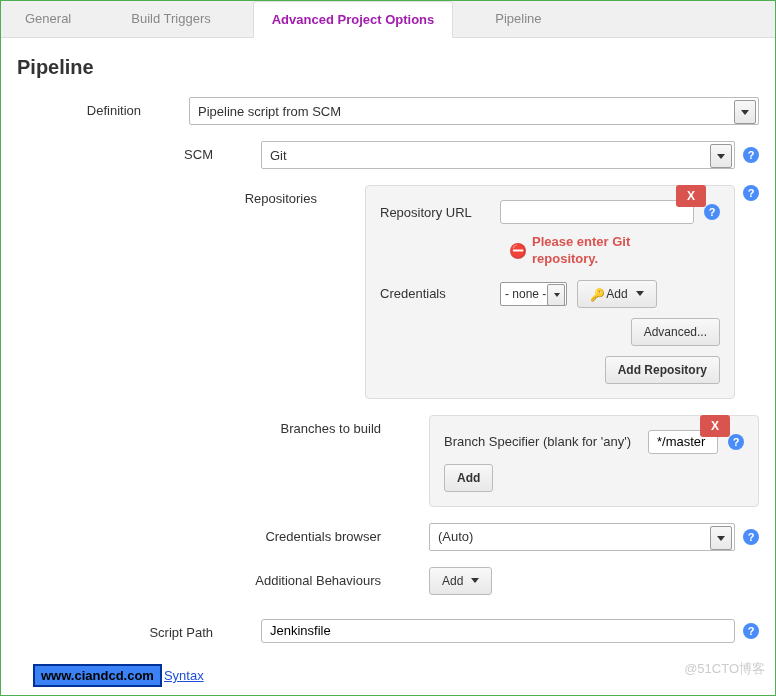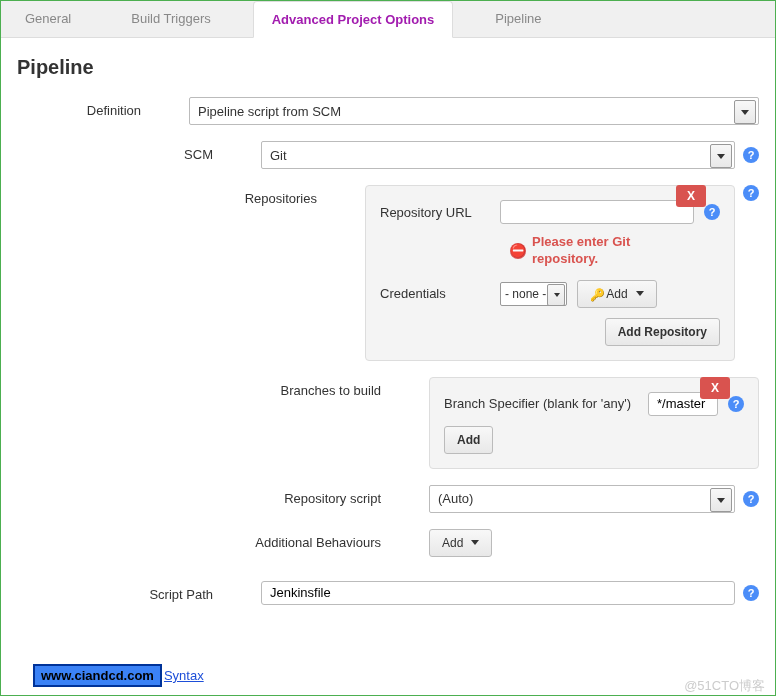--- a/index.html
+++ b/index.html
@@ -184,21 +184,21 @@
     border: 2px solid #003399;
     padding: 2px 6px;
     font-weight: bold;
     color: #000;
     font-size: 13px;
   }
   .syntax-link { color: #1d4ed8; text-decoration: underline; margin-left: 2px; font-size: 13px; }
   .watermark {
     position: absolute;
     right: 10px;
-    bottom: 0;
+    bottom: 17px;
     color: #ccc;
     font-size: 13px;
     text-align: center;
   }
 </style>
 </head>
 <body>
 
 <div class="tabs">
   <div class="tab">General</div>
@@ -244,20 +244,23 @@
           <div style="flex:1; display:flex; gap:10px; align-items:center;">
             <div class="small-select">- none -</div>
             <button class="btn">
               <span class="key-icon">🔑</span>
               <span>Add</span>
                 <span class="caret-down"></span>
             </button>
           </div>
         </div>
         <div class="btn-row-right">
+          <button class="btn">Advanced...</button>
+        </div>
+        <div class="btn-row-right">
           <button class="btn" style="font-weight:bold">Add Repository</button>
         </div>
       </div>
       <span class="help-icon" style="align-self:flex-start">?</span>
     </div>
   </div>
 
   <div class="row">
     <div class="label-col indent2">Branches to build</div>
     <div class="field-col">
@@ -269,21 +272,21 @@
           <span class="help-icon">?</span>
         </div>
         <div class="btn-row-right" style="justify-content:flex-start; margin-left:0;">
           <button class="btn" style="font-weight:bold; margin-left:0;">Add</button>
         </div>
       </div>
     </div>
   </div>
 
   <div class="row">
-    <div class="label-col indent2">Repository script</div>
+    <div class="label-col indent2">Credentials browser</div>
     <div class="field-col">
       <div class="select">(Auto)</div>
       <span class="help-icon">?</span>
     </div>
   </div>
 
   <div class="row">
     <div class="label-col indent2">Additional Behaviours</div>
     <div class="field-col">
       <button class="btn">

